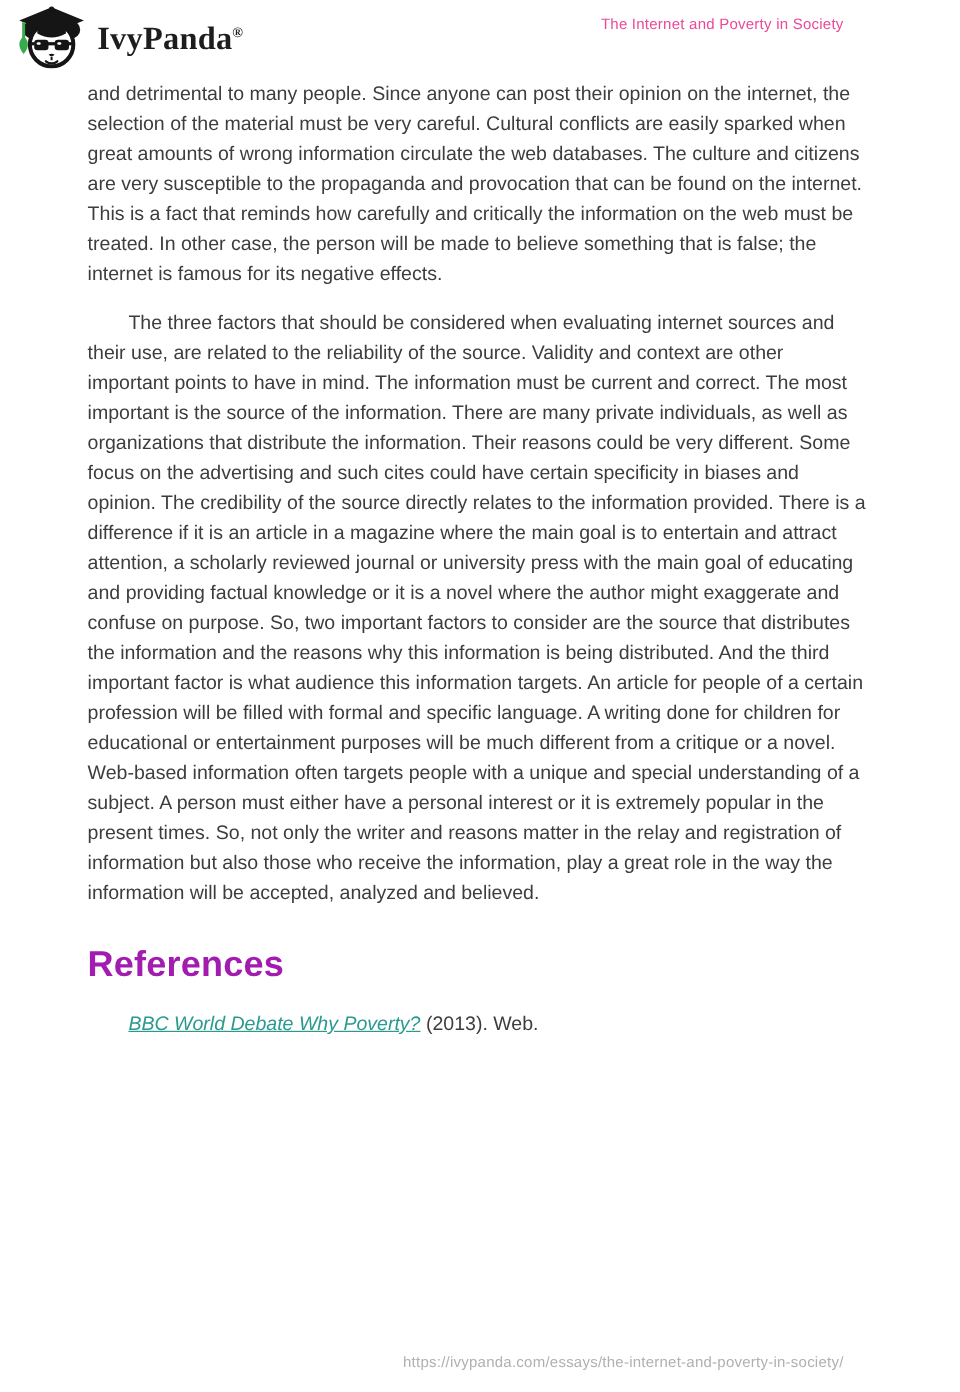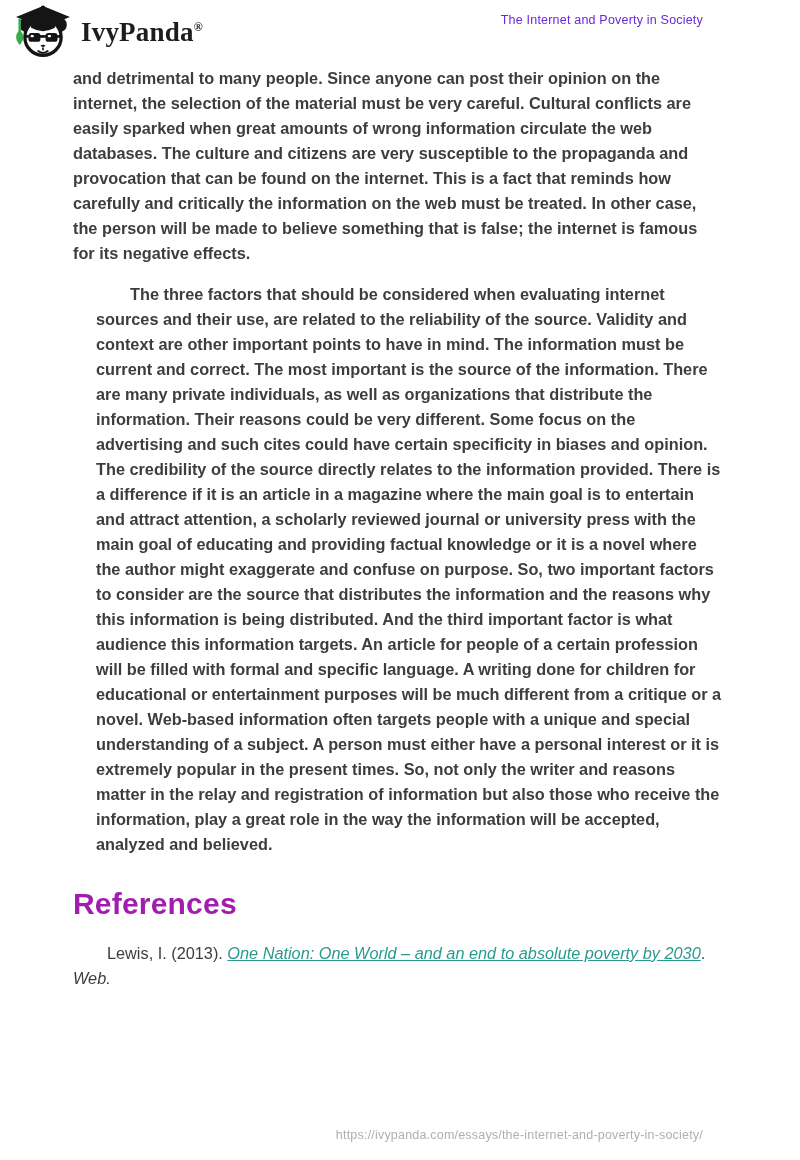--- a/index.html
+++ b/index.html
@@ -32,35 +32,35 @@
   }
   .brand-text sup {
     font-size: 12px;
     font-weight: 700;
     vertical-align: super;
     line-height: 0;
   }
   .doc-title {
     position: absolute; top: 13px; right: 33px;
     font-size: 12.5px;
-    color: #6d28d9;
+    color: #ec4899;
     letter-spacing: 0.2px;
   }
 
   
   .content {
     position: absolute;
     left: 73px; top: 66px;
     width: 650px;
     color: #3d3d3d;
     font-size: 16.3px;
     line-height: 25px;
   }
-  .para { margin: 0 0 16px 0; font-weight: bold; }
-  .para.indent { text-indent: 34px; margin-left: 23px; }
+  .para { margin: 0 0 16px 0; }
+  .para.indent { text-indent: 34px; }
 
   .refs-heading {
     font-size: 30px;
     line-height: 34px;
     font-weight: 700;
     color: #a21caf;
     margin: 30px 0 20px 0;
     letter-spacing: 0.2px;
   }
   .ref {
@@ -125,21 +125,21 @@
   <div class="doc-title">The Internet and Poverty in Society</div>
 
   <div class="content">
 
     <p class="para">and detrimental to many people. Since anyone can post their opinion on the internet, the selection of the material must be very careful. Cultural conflicts are easily sparked when great amounts of wrong information circulate the web databases. The culture and citizens are very susceptible to the propaganda and provocation that can be found on the internet. This is a fact that reminds how carefully and critically the information on the web must be treated. In other case, the person will be made to believe something that is false; the internet is famous for its negative effects.</p>
 
     <p class="para indent">The three factors that should be considered when evaluating internet sources and their use, are related to the reliability of the source. Validity and context are other important points to have in mind. The information must be current and correct. The most important is the source of the information. There are many private individuals, as well as organizations that distribute the information. Their reasons could be very different. Some focus on the advertising and such cites could have certain specificity in biases and opinion. The credibility of the source directly relates to the information provided. There is a difference if it is an article in a magazine where the main goal is to entertain and attract attention, a scholarly reviewed journal or university press with the main goal of educating and providing factual knowledge or it is a novel where the author might exaggerate and confuse on purpose. So, two important factors to consider are the source that distributes the information and the reasons why this information is being distributed. And the third important factor is what audience this information targets. An article for people of a certain profession will be filled with formal and specific language. A writing done for children for educational or entertainment purposes will be much different from a critique or a novel. Web-based information often targets people with a unique and special understanding of a subject. A person must either have a personal interest or it is extremely popular in the present times. So, not only the writer and reasons matter in the relay and registration of information but also those who receive the information, play a great role in the way the information will be accepted, analyzed and believed.</p>
 
     <h2 class="refs-heading">References</h2>
 
+    <p class="ref"><a class="ref-link">BBC World Debate Why Poverty?</a><span> (2013). Web.</span></p>
 
-    <p class="ref"><span>Lewis, I. (2013). </span><a class="ref-link">One Nation: One World – and an end to absolute poverty by 2030</a><span>. </span><span class="italic">Web.</span></p>
 
 
   </div>
 
   <div class="page-url">https://ivypanda.com/essays/the-internet-and-poverty-in-society/</div>
 
 </div>
 
 </body></html>

